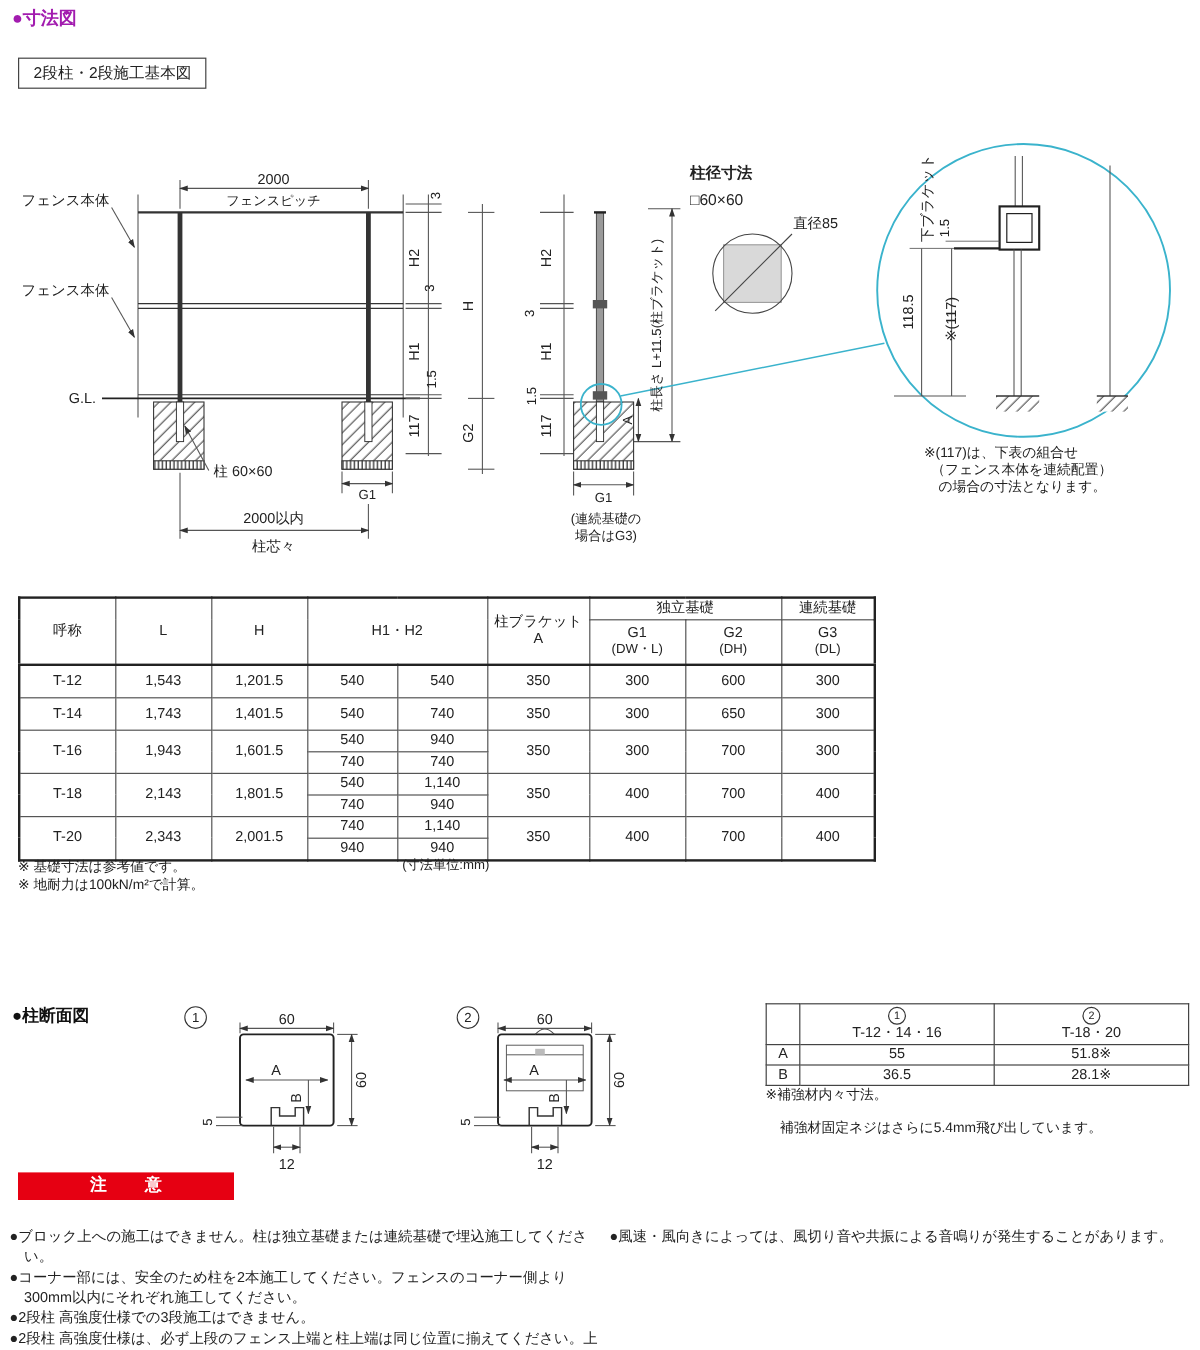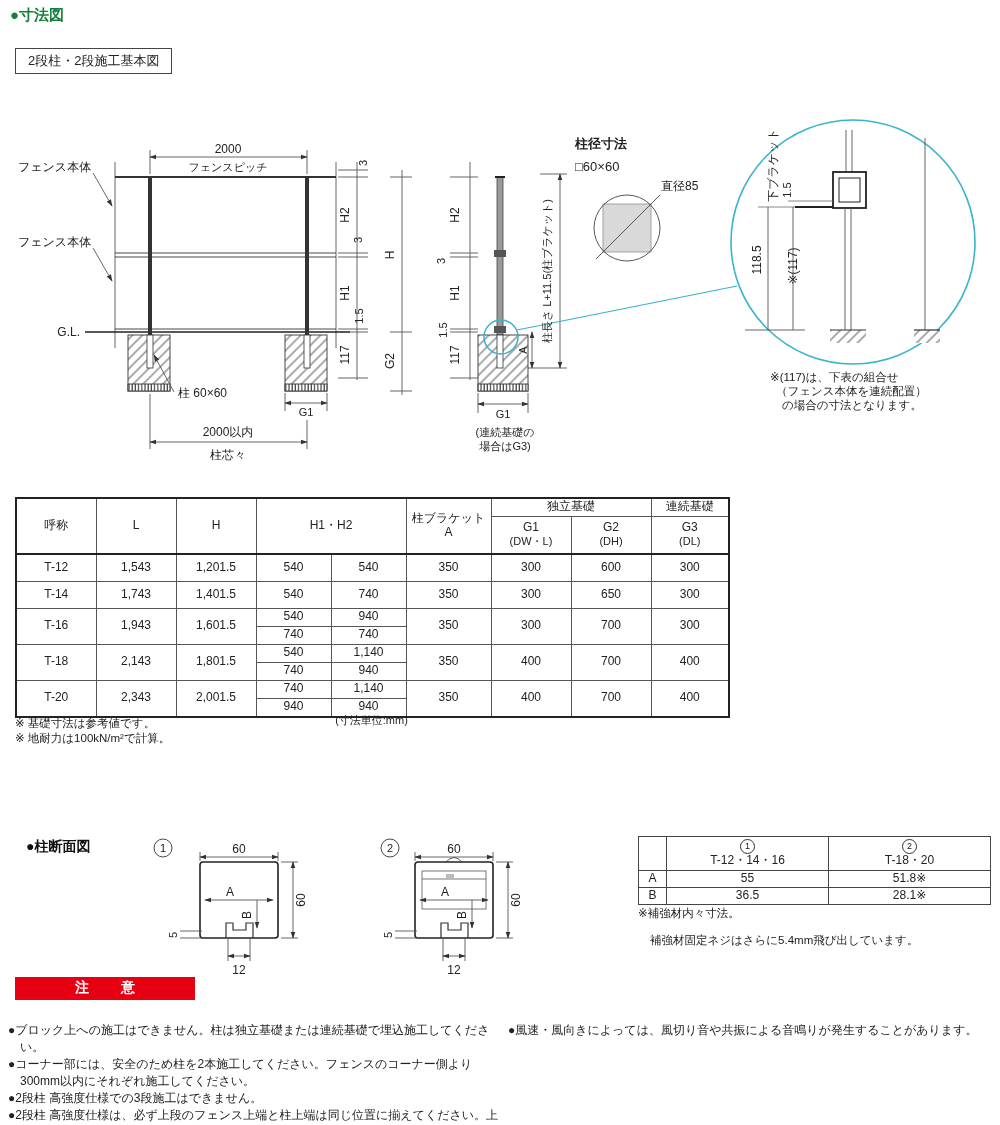--- a/index.html
+++ b/index.html
@@ -1,19 +1,19 @@
 <!DOCTYPE html>
 <html><head>
 <meta charset="utf-8">
 <style>
   html,body{margin:0;padding:0;background:#fff;}
   body{font-family:"Liberation Sans","DejaVu Sans",sans-serif;color:#222;}
   #canvas{position:relative;width:1000px;height:1125px;background:#fff;overflow:hidden;}
   .abs{position:absolute;}
-  .doc-title{font-size:15px;font-weight:bold;color:#15803d;}
+  .doc-title{font-size:15px;font-weight:bold;color:#a21caf;}
   .box-label{border:1.5px solid #444;padding:3px 12px;font-size:13px;color:#222;background:#fff;}
   svg text{font-family:"Liberation Sans","DejaVu Sans",sans-serif;fill:#222;}
   svg .dim{font-size:11px;}
   svg .dim12{font-size:12px;}
   svg .lbl{font-size:12px;}
   svg line,svg path,svg rect,svg circle{stroke-linecap:butt;}
   
   table.main{border-collapse:collapse;table-layout:fixed;width:713px;font-size:12px;}
   table.main th,table.main td{border:1px solid #555;text-align:center;padding:0;line-height:1.15;font-weight:normal;}
   table.main{border:2px solid #222;}
@@ -335,21 +335,21 @@
     </tbody>
   </table>
 
   <div class="abs unit-note" style="left:15px;top:713px;width:713px;">(寸法単位:mm)</div>
 
   <div class="abs note" style="left:15px;top:716px;width:640px;">
     <div>※ 基礎寸法は参考値です。</div>
     <div>※ 地耐力は100kN/m²で計算。</div>
   </div>
 
-  <div class="abs sec-title" style="left:26px;top:838px;">●柱断面図</div>
+  <div class="abs sec-title" style="left:10px;top:838px;">●柱断面図</div>
 
   <svg class="abs" style="left:140px;top:835px;" width="530" height="150" viewBox="0 0 530 150">
     <defs>
       <marker id="ar2" viewBox="0 0 10 10" refX="9" refY="5" markerWidth="8" markerHeight="8" orient="auto-start-reverse">
         <path d="M0,1.6 L10,5 L0,8.4 z" fill="#333"></path>
       </marker>
     </defs>
 
     <g stroke="#555" stroke-width="0.9" fill="none">
       <circle cx="23" cy="13" r="9" stroke="#333"></circle>

